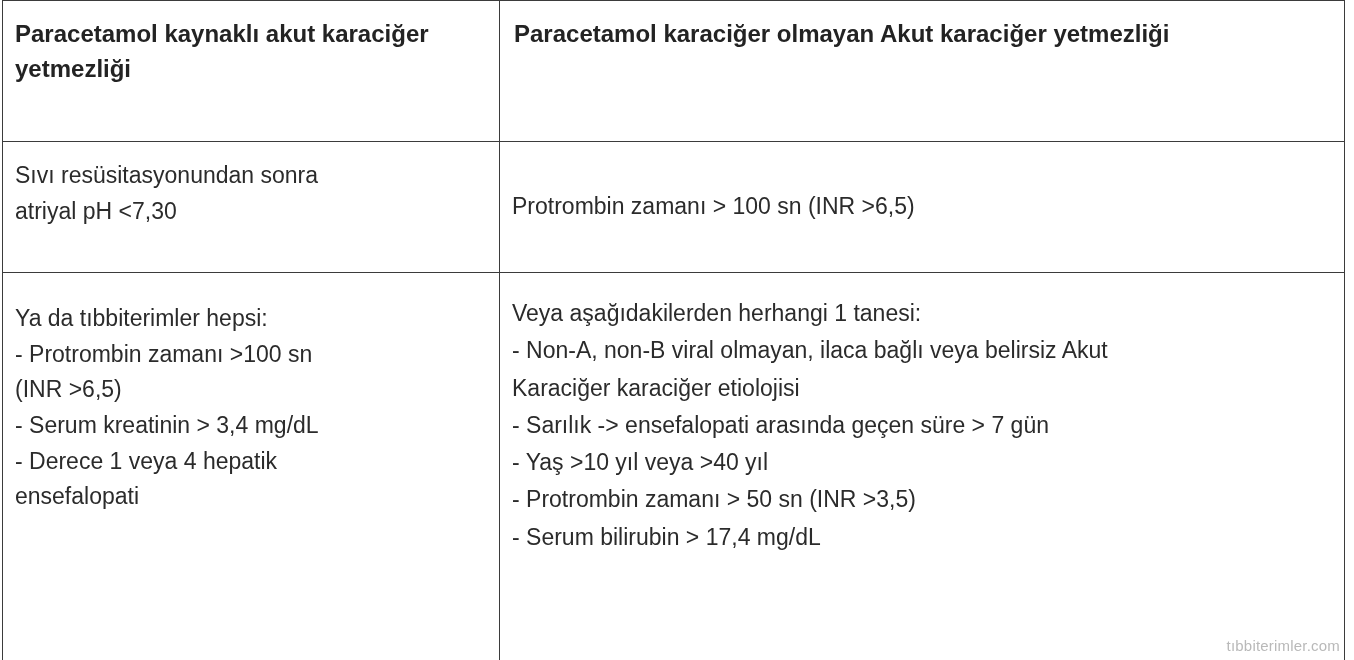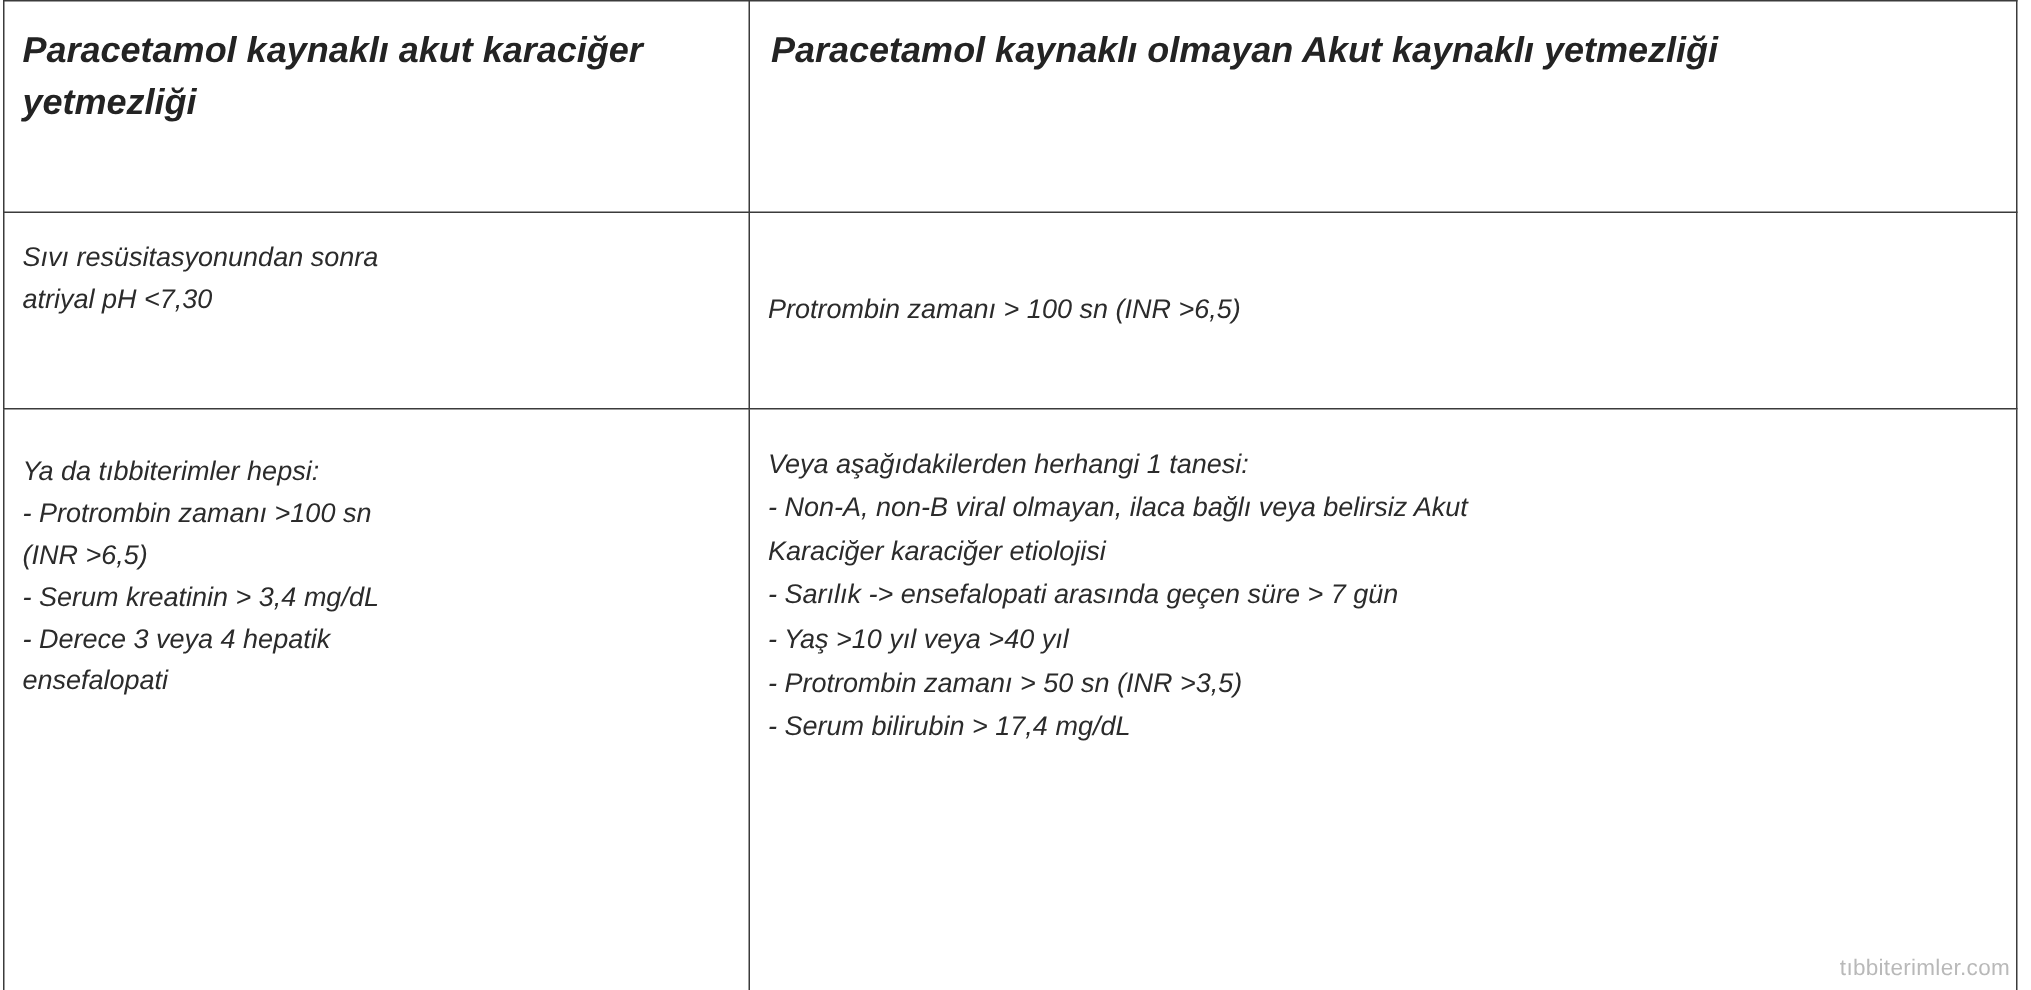--- a/index.html
+++ b/index.html
@@ -28,37 +28,36 @@
   }
   table.criteria-table col.col-left { width: 497px; }
   table.criteria-table col.col-right { width: 845px; }
 
   table.criteria-table th,
   table.criteria-table td {
     border: 1px solid #3b3b3b;
     vertical-align: top;
     padding: 14px 10px 14px 12px;
     text-align: left;
-    font-style: italic;
   }
   table.criteria-table th {
     font-size: 24px;
     font-weight: bold;
     line-height: 1.45;
     color: #232323;
     padding-top: 16px;
     padding-bottom: 16px;
   }
   table.criteria-table th.header-right {
     padding-left: 14px;
   }
   .row-header th { height: 108px; }
 
   td.cell {
-    font-size: 18px;
+    font-size: 23px;
     line-height: 1.5;
     color: #2b2b2b;
     font-weight: 400;
   }
   td.cell-right { padding-left: 14px; }
 
   .row-second td.cell-left { height: 100px; padding-top: 16px; }
   .row-second td.cell-right {
     vertical-align: middle;
     height: 100px;
@@ -89,40 +88,40 @@
 
 <div class="table-wrap">
   <table class="criteria-table">
     <colgroup>
       <col class="col-left">
       <col class="col-right">
     </colgroup>
     <thead>
       <tr class="row-header">
         <th class="header-left">Paracetamol kaynaklı akut karaciğer yetmezliği</th>
-        <th class="header-right">Paracetamol kaynaklı olmayan Akut kaynaklı yetmezliği</th>
+        <th class="header-right">Paracetamol karaciğer olmayan Akut karaciğer yetmezliği</th>
       </tr>
     </thead>
     <tbody>
       <tr class="row-second">
         <td class="cell cell-left">
           <span class="line">Sıvı resüsitasyonundan sonra</span>
           <span class="line">atriyal pH &lt;7,30</span>
         </td>
         <td class="cell cell-right">
           <span class="line">Protrombin zamanı &gt; 100 sn (INR &gt;6,5)</span>
         </td>
       </tr>
       <tr class="row-third">
         <td class="cell cell-left">
           <span class="line">Ya da tıbbiterimler hepsi:</span>
           <span class="line">- Protrombin zamanı &gt;100 sn</span>
           <span class="line">(INR &gt;6,5)</span>
           <span class="line">- Serum kreatinin &gt; 3,4 mg/dL</span>
-          <span class="line">- Derece 3 veya 4 hepatik</span>
+          <span class="line">- Derece 1 veya 4 hepatik</span>
           <span class="line">ensefalopati</span>
         </td>
         <td class="cell cell-right">
           <span class="line">Veya aşağıdakilerden herhangi 1 tanesi:</span>
           <span class="line">- Non-A, non-B viral olmayan, ilaca bağlı veya belirsiz Akut</span>
           <span class="line">Karaciğer karaciğer etiolojisi</span>
           <span class="line">- Sarılık -&gt; ensefalopati arasında geçen süre &gt; 7 gün</span>
           <span class="line">- Yaş &gt;10 yıl veya &gt;40 yıl</span>
           <span class="line">- Protrombin zamanı &gt; 50 sn (INR &gt;3,5)</span>
           <span class="line">- Serum bilirubin &gt; 17,4 mg/dL</span>

